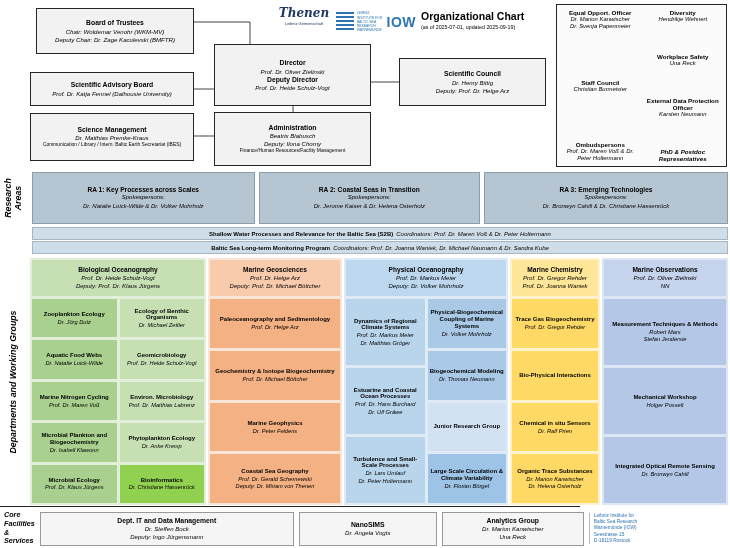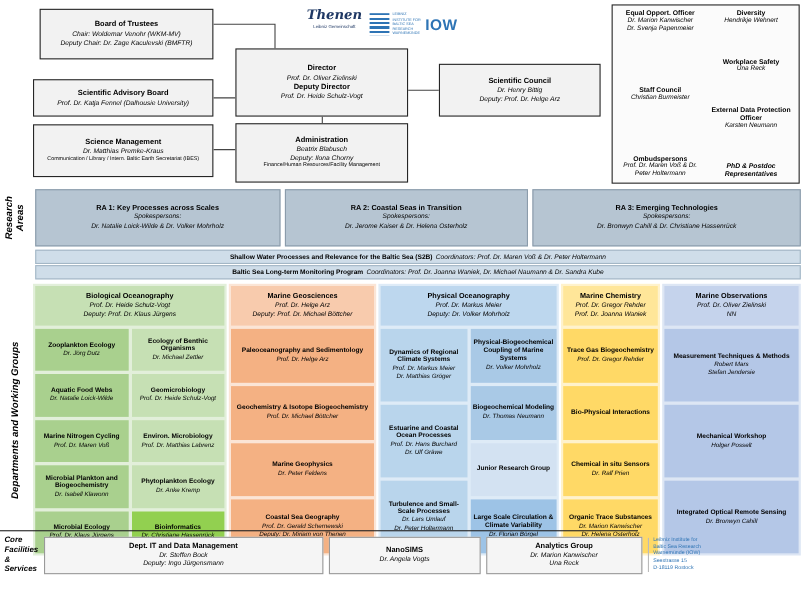--- a/index.html
+++ b/index.html
@@ -111,20 +111,24 @@
     <div class="leibniz-script">Thenen</div>
     <div class="leibniz-cap">Leibniz Gemeinschaft</div>
   </div>
 
   <div class="abs iow-logo" style="left:336px;top:9px;width:80px;height:26px">
     <div class="iow-stripes"></div>
     <div class="iow-cap">Leibniz Institute for Baltic Sea Research Warnemünde</div>
     <div class="iow-text">IOW</div>
   </div>
 
+  <div class="abs" style="left:421px;top:11px;width:132px">
+    <div class="main-title">Organizational Chart</div>
+    <div class="main-subtitle">(as of 2025-07-01, updated 2025-09-19)</div>
+  </div>
 
   <div class="box abs" style="left:214px;top:44px;width:157px;height:62px">
     <div class="b-title">Director</div>
     <div class="b-name">Prof. Dr. Oliver Zielinski</div>
     <div class="b-title">Deputy Director</div>
     <div class="b-name">Prof. Dr. Heide Schulz-Vogt</div>
   </div>
 
   <div class="box abs" style="left:214px;top:112px;width:157px;height:54px">
     <div class="b-title">Administration</div>
@@ -372,21 +376,21 @@
           </div>
           <div class="group" style="background: rgb(180, 199, 231);">
             <div class="g-title">Integrated Optical Remote Sensing</div>
             <div class="g-name">Dr. Bronwyn Cahill</div>
           </div>
         </div>
     </div>
 
   </div>
 
-  <div class="abs bottom" style="left:0;top:482px;width:580px;height:42px">
+  <div class="abs bottom" style="left:0;top:506px;width:580px;height:42px">
     <div class="cf-label" style="width:76px">Core Facilities &amp; Services</div>
 
     <div class="cf-box" style="width:254px">
       <div class="b-title">Dept. IT and Data Management</div>
       <div class="b-name">Dr. Steffen Bock</div>
       <div class="b-name">Deputy: Ingo Jürgensmann</div>
     </div>
 
     <div class="cf-box" style="width:138px">
       <div class="b-title">NanoSIMS</div>

